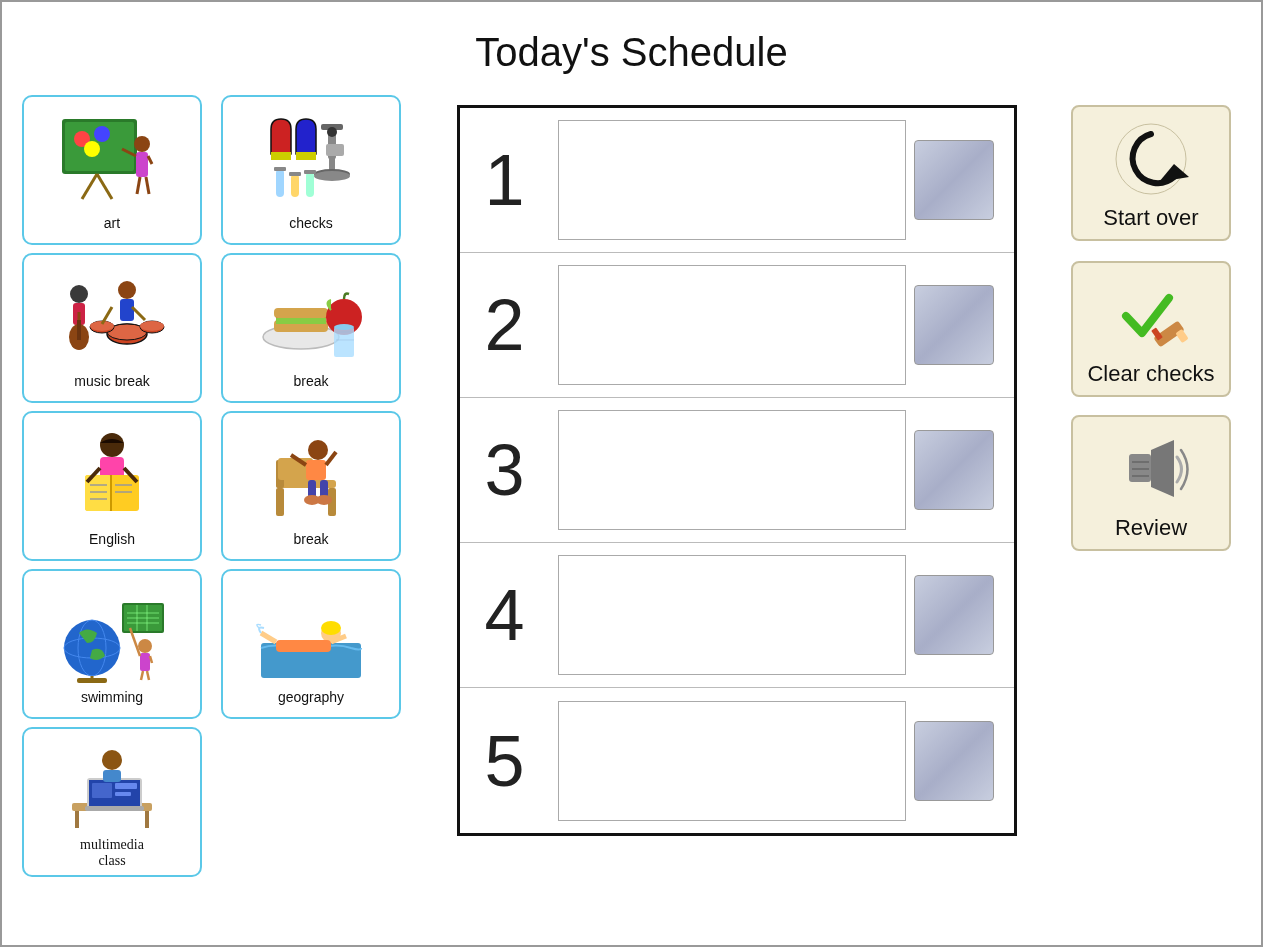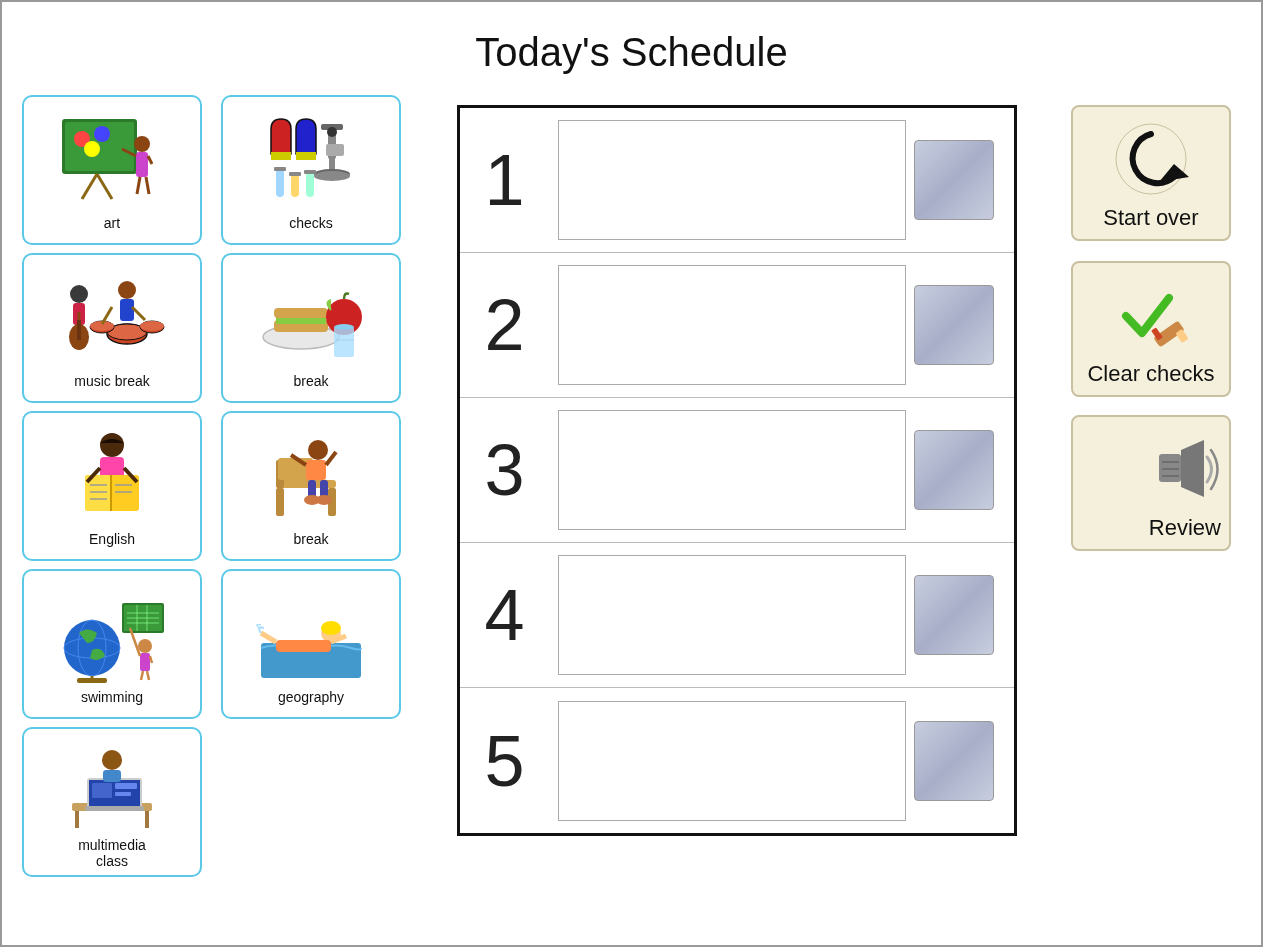--- a/index.html
+++ b/index.html
@@ -410,21 +410,21 @@
           <rect x="35" y="45" width="20" height="15" fill="#4466cc" rx="1"></rect>
           <rect x="58" y="45" width="22" height="6" fill="#6688ee" rx="1"></rect>
           <rect x="58" y="54" width="16" height="4" fill="#6688ee" rx="1"></rect>
 
           <rect x="28" y="68" width="59" height="5" fill="#aaaaaa" rx="2"></rect>
 
           <circle cx="55" cy="22" r="10" fill="#8B5513"></circle>
           <rect x="46" y="32" width="18" height="12" fill="#4488cc" rx="3"></rect>
         </svg>
       </div>
-      <div class="category-label" style="white-space: pre-line;">multimedia<br>class</div>
+      <div class="category-label" style="white-space: pre-line; font-family: Liberation Serif, serif;">multimedia<br>class</div>
     </div>
   </div>
 
   <div id="schedule-area">
     <div id="schedule-grid">
       <div class="schedule-row">
         <div class="schedule-number">1</div>
         <div class="schedule-slot"></div>
         <div class="schedule-check"></div>
       </div>
@@ -473,21 +473,21 @@
           <polyline points="12,38 28,55 55,20" stroke="#44bb22" stroke-width="8" fill="none" stroke-linecap="round" stroke-linejoin="round"></polyline>
 
           <rect x="40" y="50" width="30" height="12" rx="3" fill="#cc8844" transform="rotate(-35 55 56)"></rect>
           <rect x="64" y="52" width="8" height="12" rx="2" fill="#ffcc88" transform="rotate(-35 68 58)"></rect>
           <rect x="40" y="50" width="6" height="12" rx="1" fill="#cc4422" transform="rotate(-35 43 56)"></rect>
         </svg>
       </div>
       <div class="action-label">Clear checks</div>
     </div>
 
-    <div class="action-button" style="margin-top: 8px; align-items: flex-end;">
+    <div class="action-button" style="margin-top: 8px;">
       <div class="action-icon">
         <svg width="75" height="75" viewBox="0 0 75 75">
 
           <rect x="15" y="22" width="22" height="28" fill="#888" rx="3"></rect>
           <polygon points="37,18 60,8 60,65 37,55" fill="#777"></polygon>
 
           <path d="M63 25 Q72 37 63 50" stroke="#aaa" stroke-width="3" fill="none" stroke-linecap="round"></path>
           <path d="M67 18 Q80 37 67 57" stroke="#888" stroke-width="2.5" fill="none" stroke-linecap="round"></path>
 
           <line x1="18" y1="30" x2="35" y2="30" stroke="#666" stroke-width="1.5"></line>

